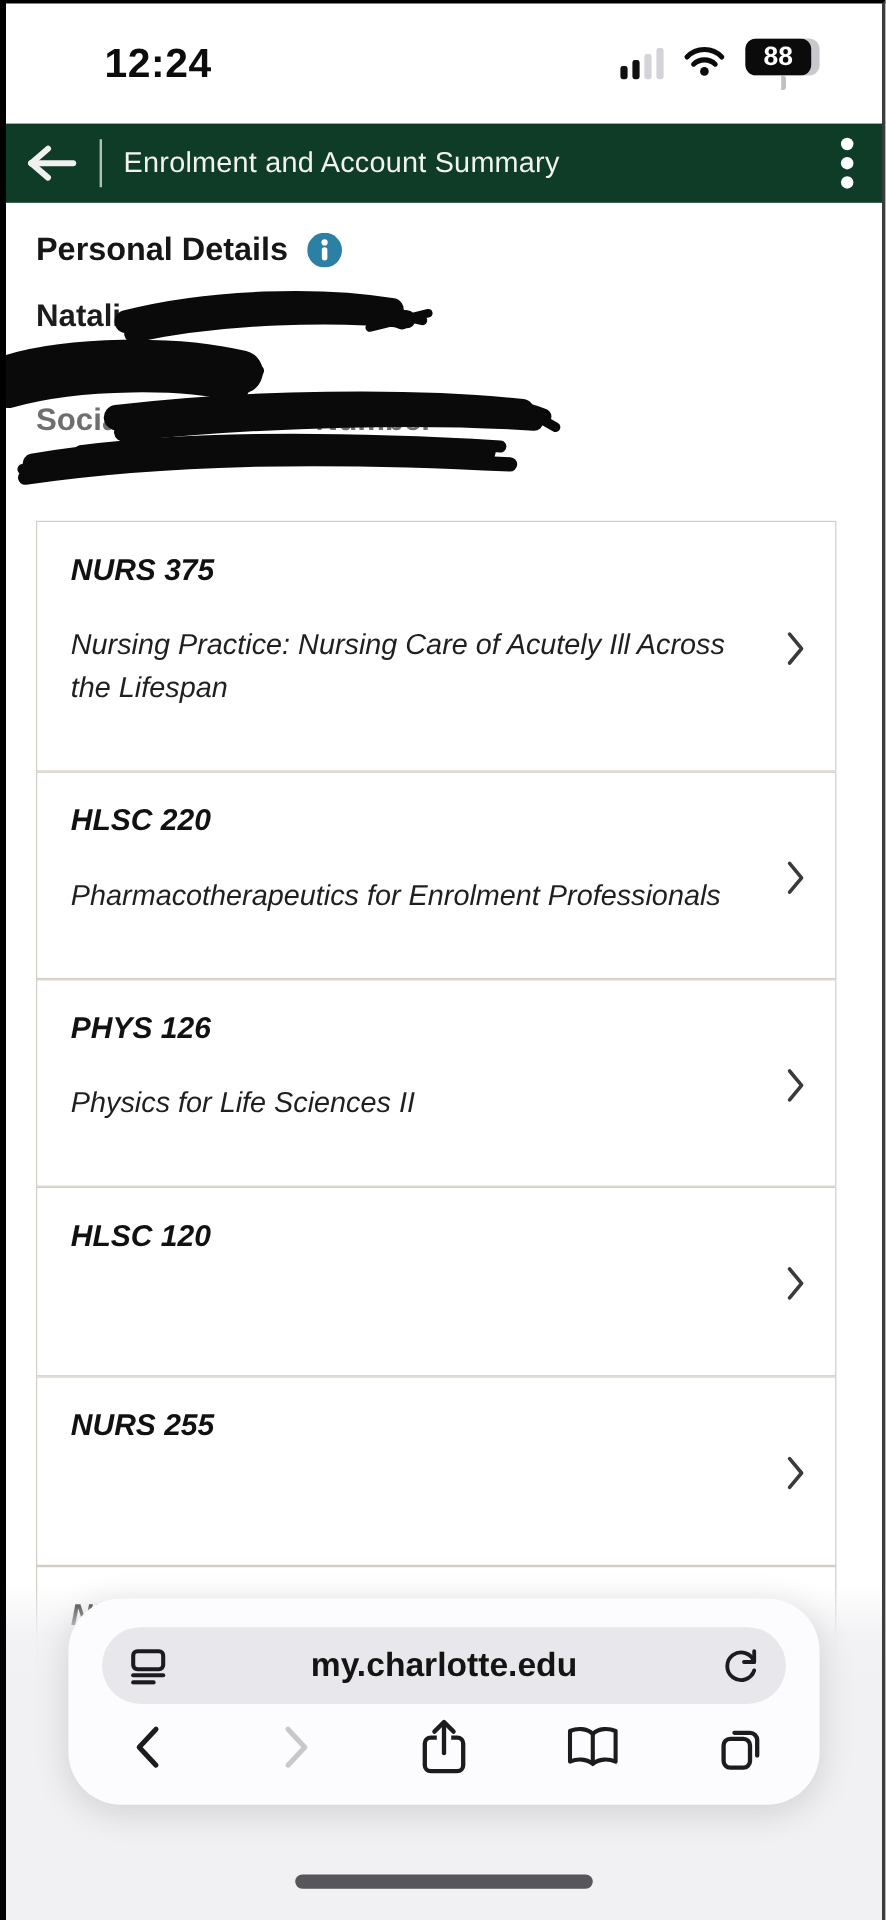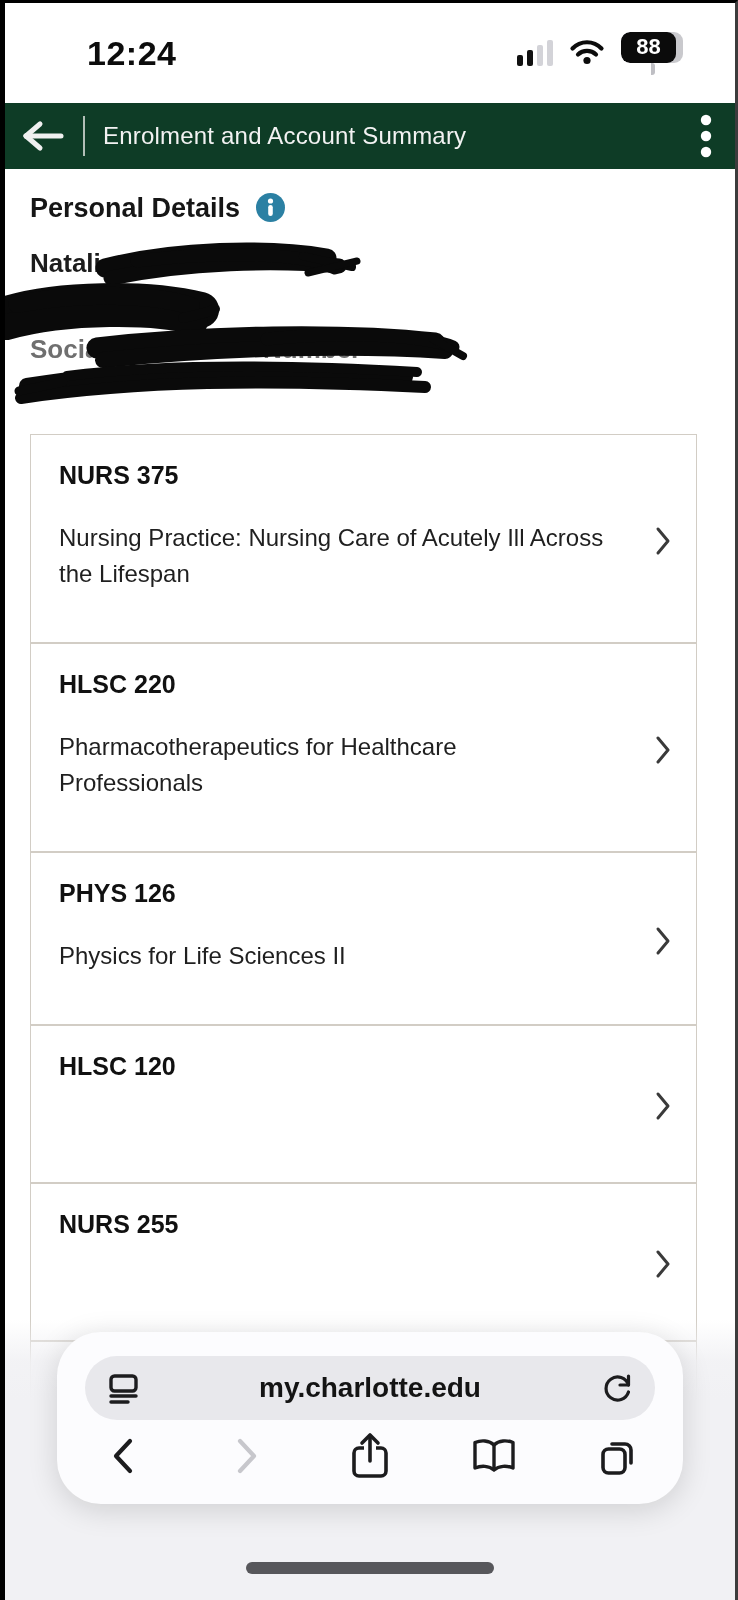--- a/index.html
+++ b/index.html
@@ -23,32 +23,32 @@
   .bat-fill{position:absolute;left:0;top:0;bottom:0;width:55px;background:#0b0b0b;border-radius:9px;
     display:flex;align-items:center;justify-content:center;color:#fff;font-weight:bold;font-size:22px;}
   .bat-cap{width:4px;height:12px;background:#bfbfc4;border-radius:0 3px 3px 0;margin-left:2px;}
   
   .appbar{height:66px;background:#0e3c26;display:flex;align-items:center;color:#f2f2f2;}
   .ab-back{margin:0 18px 0 14px;display:flex;align-items:center;cursor:pointer;}
   .ab-divider{width:2px;height:40px;background:#cfd6d1;opacity:.85;margin-right:18px;}
   .ab-title{font-size:24px;font-weight:normal;letter-spacing:.2px;flex:1;}
   .ab-menu{margin-right:22px;display:flex;align-items:center;cursor:pointer;}
   
-  .pd-row{display:flex;gap:16px;margin:24px 0 0 25px;}
+  .pd-row{display:flex;align-items:center;gap:16px;margin:24px 0 0 25px;}
   .pd-heading{font-size:27px;font-weight:bold;color:#161616;}
   .info-icon{width:29px;height:29px;flex:0 0 auto;}
   .redacted{position:relative;height:178px;margin-top:16px;}
   .red-name{position:absolute;left:25px;top:8px;font-size:26px;font-weight:bold;color:#1c1c1c;}
   .red-ssn-left{position:absolute;left:25px;top:94px;font-size:26px;font-weight:bold;color:#6f6f6f;}
   .red-ssn-right{position:absolute;left:258px;top:94px;font-size:26px;font-weight:bold;color:#6f6f6f;}
   .scribbles{position:absolute;inset:0;}
   
   .courses{margin:16px 38px 0 25px;}
   .course-card{box-sizing:border-box;border:1px solid #d2cdc5;background:#fff;position:relative;
-    padding:26px 90px 50px 28px;min-height:158px;}
+    padding:26px 90px 50px 28px;min-height:158px;font-style:italic;}
   .course-card.tall{min-height:194px;}
   .course-card.cut{min-height:120px;border-bottom:none;}
   .course-code{font-size:25px;font-weight:bold;color:#111;margin:0 0 30px 0;}
   .course-title{font-size:24px;color:#1f1f1f;line-height:36px;max-width:575px;min-height:1px;}
   .card-chevron{position:absolute;right:24px;top:50%;margin-top:4px;transform:translateY(-50%);}
   
   .bottom-chrome{position:absolute;left:0;right:0;bottom:0;height:280px;
     background:linear-gradient(180deg, rgba(241,241,244,0) 0px, rgba(241,241,244,.9) 42px, #f1f1f4 80px);font-weight:bold;}
   .float-panel{position:absolute;left:52px;right:52px;top:12px;height:172px;background:#fcfcfe;
     border-radius:44px;box-shadow:0 6px 30px rgba(0,0,0,.14);}
@@ -161,21 +161,21 @@
       <div class="course-title">Nursing Practice: Nursing Care of Acutely Ill Across the Lifespan</div>
       <span class="card-chevron">
         <svg width="18" height="32" viewBox="0 0 18 32">
             <polyline points="4,4 14,16 4,28" fill="none" stroke="#3a3a3a" stroke-width="3" stroke-linecap="round" stroke-linejoin="round"></polyline>
           </svg>
       </span>
     </div>
 
     <div class="course-card">
       <div class="course-code">HLSC 220</div>
-      <div class="course-title">Pharmacotherapeutics for Healthcare Professionals</div>
+      <div class="course-title">Pharmacotherapeutics for Enrolment Professionals</div>
       <span class="card-chevron">
         <svg width="18" height="32" viewBox="0 0 18 32">
             <polyline points="4,4 14,16 4,28" fill="none" stroke="#3a3a3a" stroke-width="3" stroke-linecap="round" stroke-linejoin="round"></polyline>
           </svg>
       </span>
     </div>
 
     <div class="course-card">
       <div class="course-code">PHYS 126</div>
       <div class="course-title">Physics for Life Sciences II</div>

